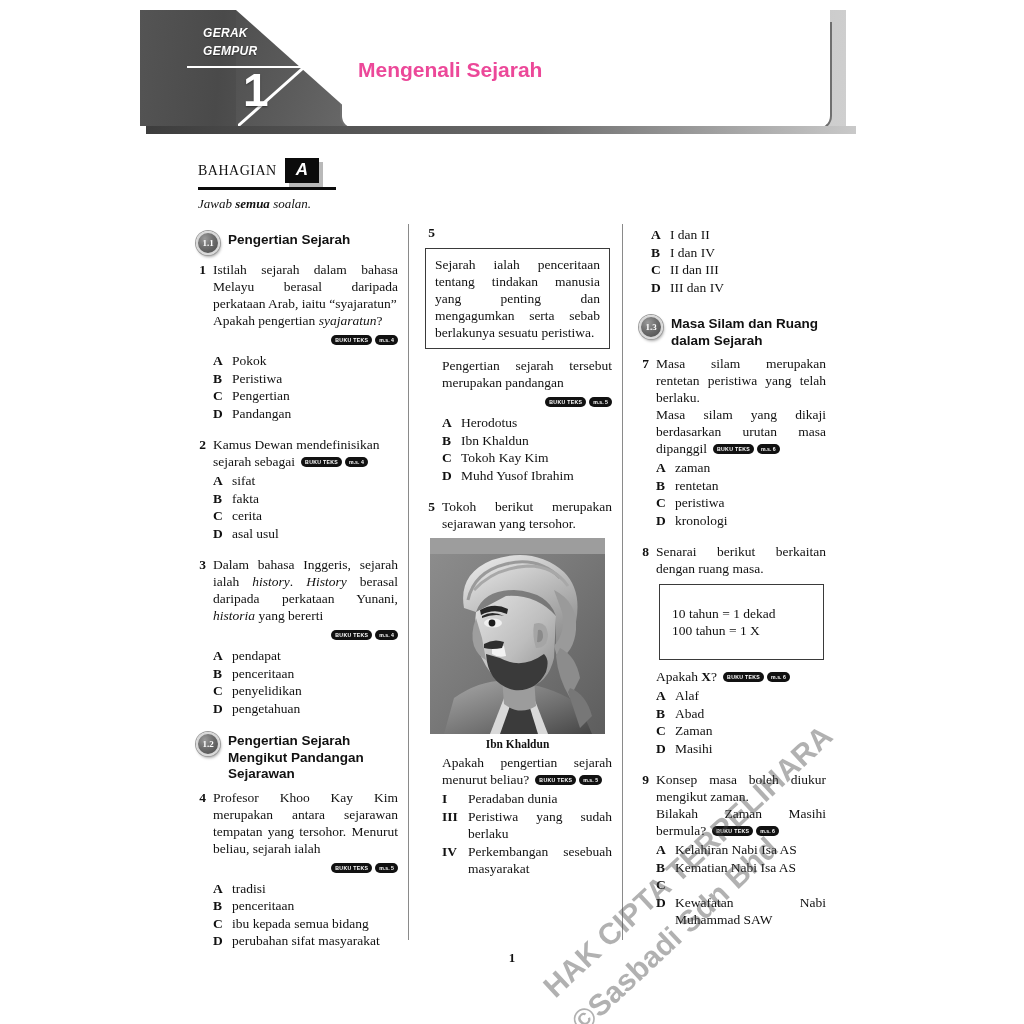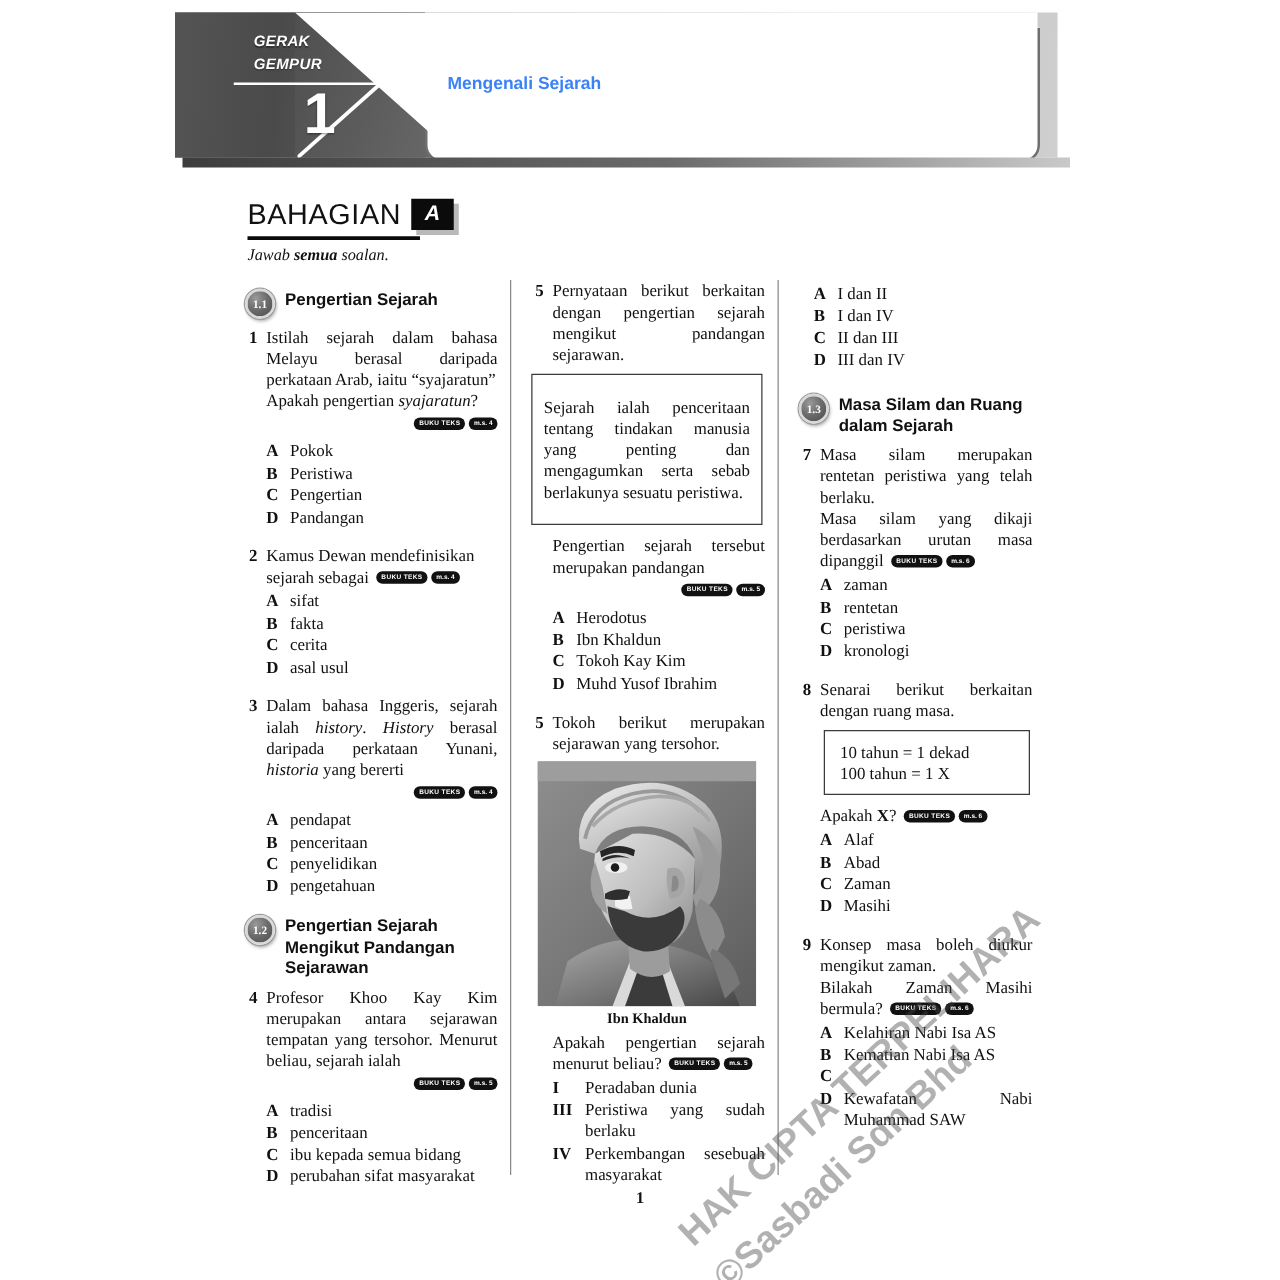--- a/index.html
+++ b/index.html
@@ -69,35 +69,35 @@
   .gerak-num{
     position:absolute; left:243px; top:64px;
     color:#ffffff; font-family:"Liberation Sans", sans-serif;
     font-weight:bold; font-size:46px; line-height:52px;
     text-shadow:0 1px 2px rgba(0,0,0,0.45);
     z-index:6;
   }
   .chapter-title{
     position:absolute; left:358px; top:58px;
     font-family:"Liberation Sans", sans-serif;
-    font-weight:bold; font-size:14px; color:#3b82f6;
+    font-weight:bold; font-size:21px; color:#ec4899;
     z-index:7;
   }
   .hdr-shadow-strip{
     position:absolute; left:146px; top:126px; width:710px; height:8px;
     background:linear-gradient(90deg,#3d3d3d 0%,#6b6b6b 55%,#c9c9c9 100%);
     z-index:2;
   }
 
   
   .bahagian-wrap{ position:absolute; left:198px; top:158px; }
   .bahagian-row{ display:flex; align-items:center; gap:8px; }
   .bahagian-label{
-    font-family:Liberation Sans, sans-serif;
-    font-size:23px; font-weight:normal; letter-spacing:0.5px; color:#111;
+    font-family:Liberation Serif, serif;
+    font-size:14px; font-weight:normal; letter-spacing:0.5px; color:#111;
   }
   .bahagian-badge{
     position:relative;
     background:#0b0b0b; color:#ffffff;
     font-family:"Liberation Sans", sans-serif;
     font-weight:bold; font-style:italic; font-size:17px;
     padding:2px 11px 3px 11px;
     box-shadow:4px 4px 0 #b9b9b9;
   }
   .bahagian-rule{
@@ -181,26 +181,26 @@
     font-size:5.2px; font-weight:bold;
     padding:2px 4px; border-radius:7px; line-height:6px;
     white-space:nowrap;
   }
   .bt-right{ display:block; text-align:right; margin:2px 0 3px 0; }
   .bt-inline{ margin-left:6px; }
 
   
   .box{
     border:1px solid #3a3a3a;
-    padding:17px 9px;
+    padding:7px 9px;
     margin:7px 2px 8px 2px;
     font-size:13.5px; line-height:17px;
     text-align:justify; text-justify:inter-word;
   }
-  .box.center-ish{ text-align:left; padding:8px 12px; }
+  .box.center-ish{ text-align:left; padding:20px 12px; }
 
   
   .figure{ margin:6px 0 4px 0; text-align:center; }
   .fig-caption{
     font-weight:bold; font-size:11.5px; margin-top:4px; text-align:center;
   }
   .portrait{
     width:175px; height:196px; display:block; margin:0 auto;
     border:0;
   }
@@ -405,23 +405,20 @@
       </div>
     </div>
 
   </div>
 
   <div class="col mid">
 
     <div class="q">
       <div class="q-head">
         <div class="q-num">5</div>
-        <div class="q-body">
-          <div class="q-text">Pernyataan berikut berkaitan dengan pengertian sejarah mengikut pandangan sejarawan.</div>
-        </div>
       </div>
       <div class="box">Sejarah ialah penceritaan tentang tindakan manusia yang penting dan mengagumkan serta sebab berlakunya sesuatu peristiwa.</div>
       <div class="q-head">
         <div class="q-num"></div>
         <div class="q-body">
           <div class="q-text">Pengertian sejarah tersebut merupakan pandangan</div>
           <div class="bt-right">
             <span class="bt">
                 <span class="bt-a">BUKU TEKS</span>
                 <span class="bt-b">m.s. 5</span>

